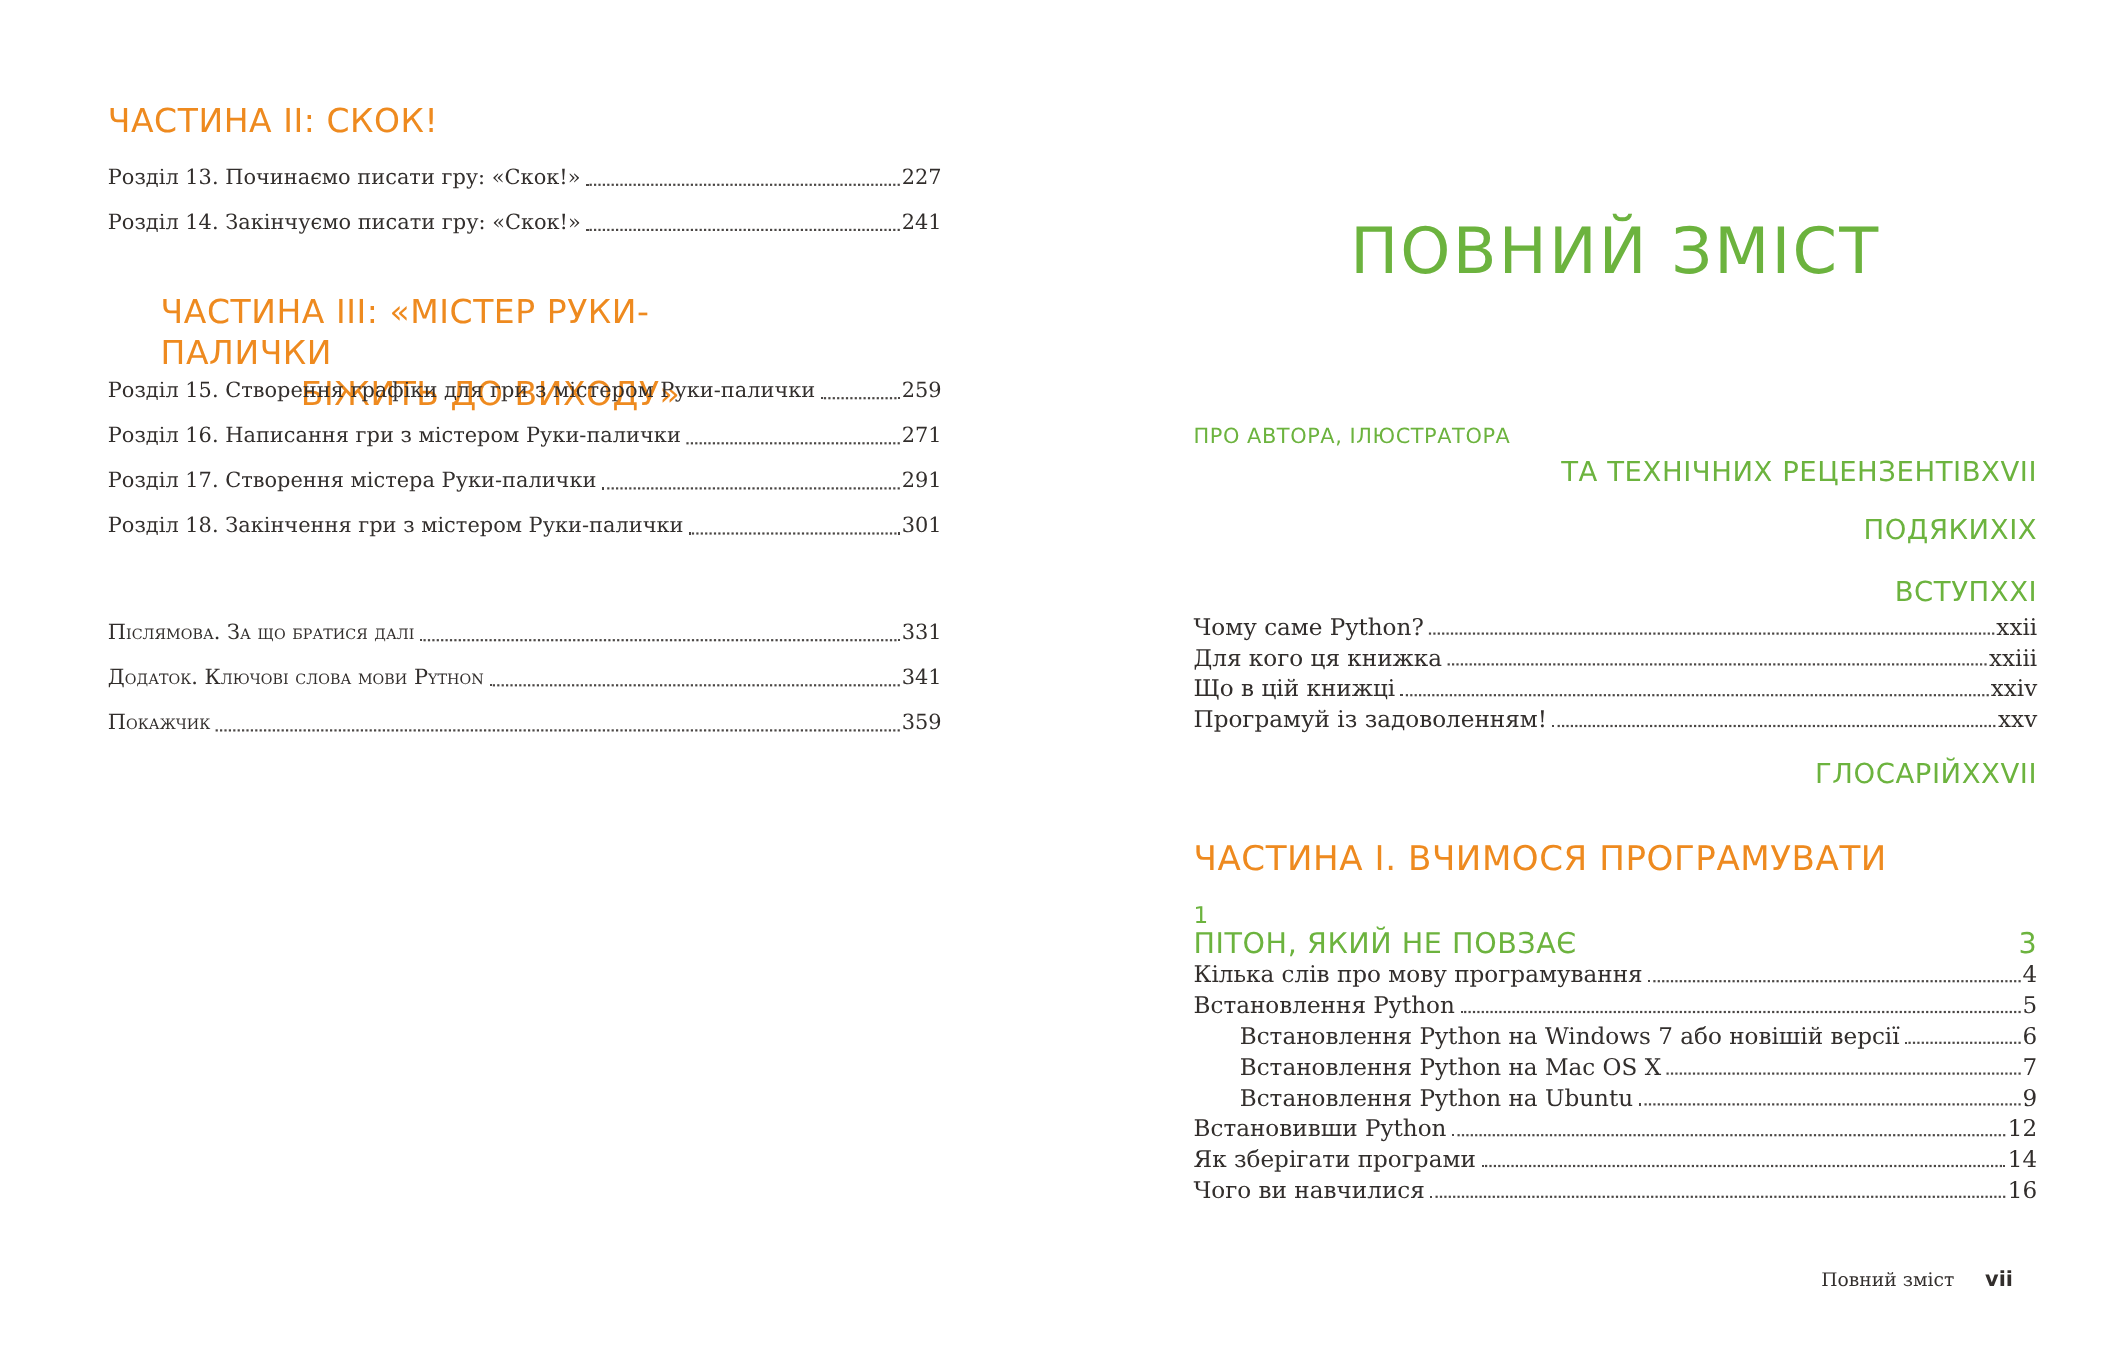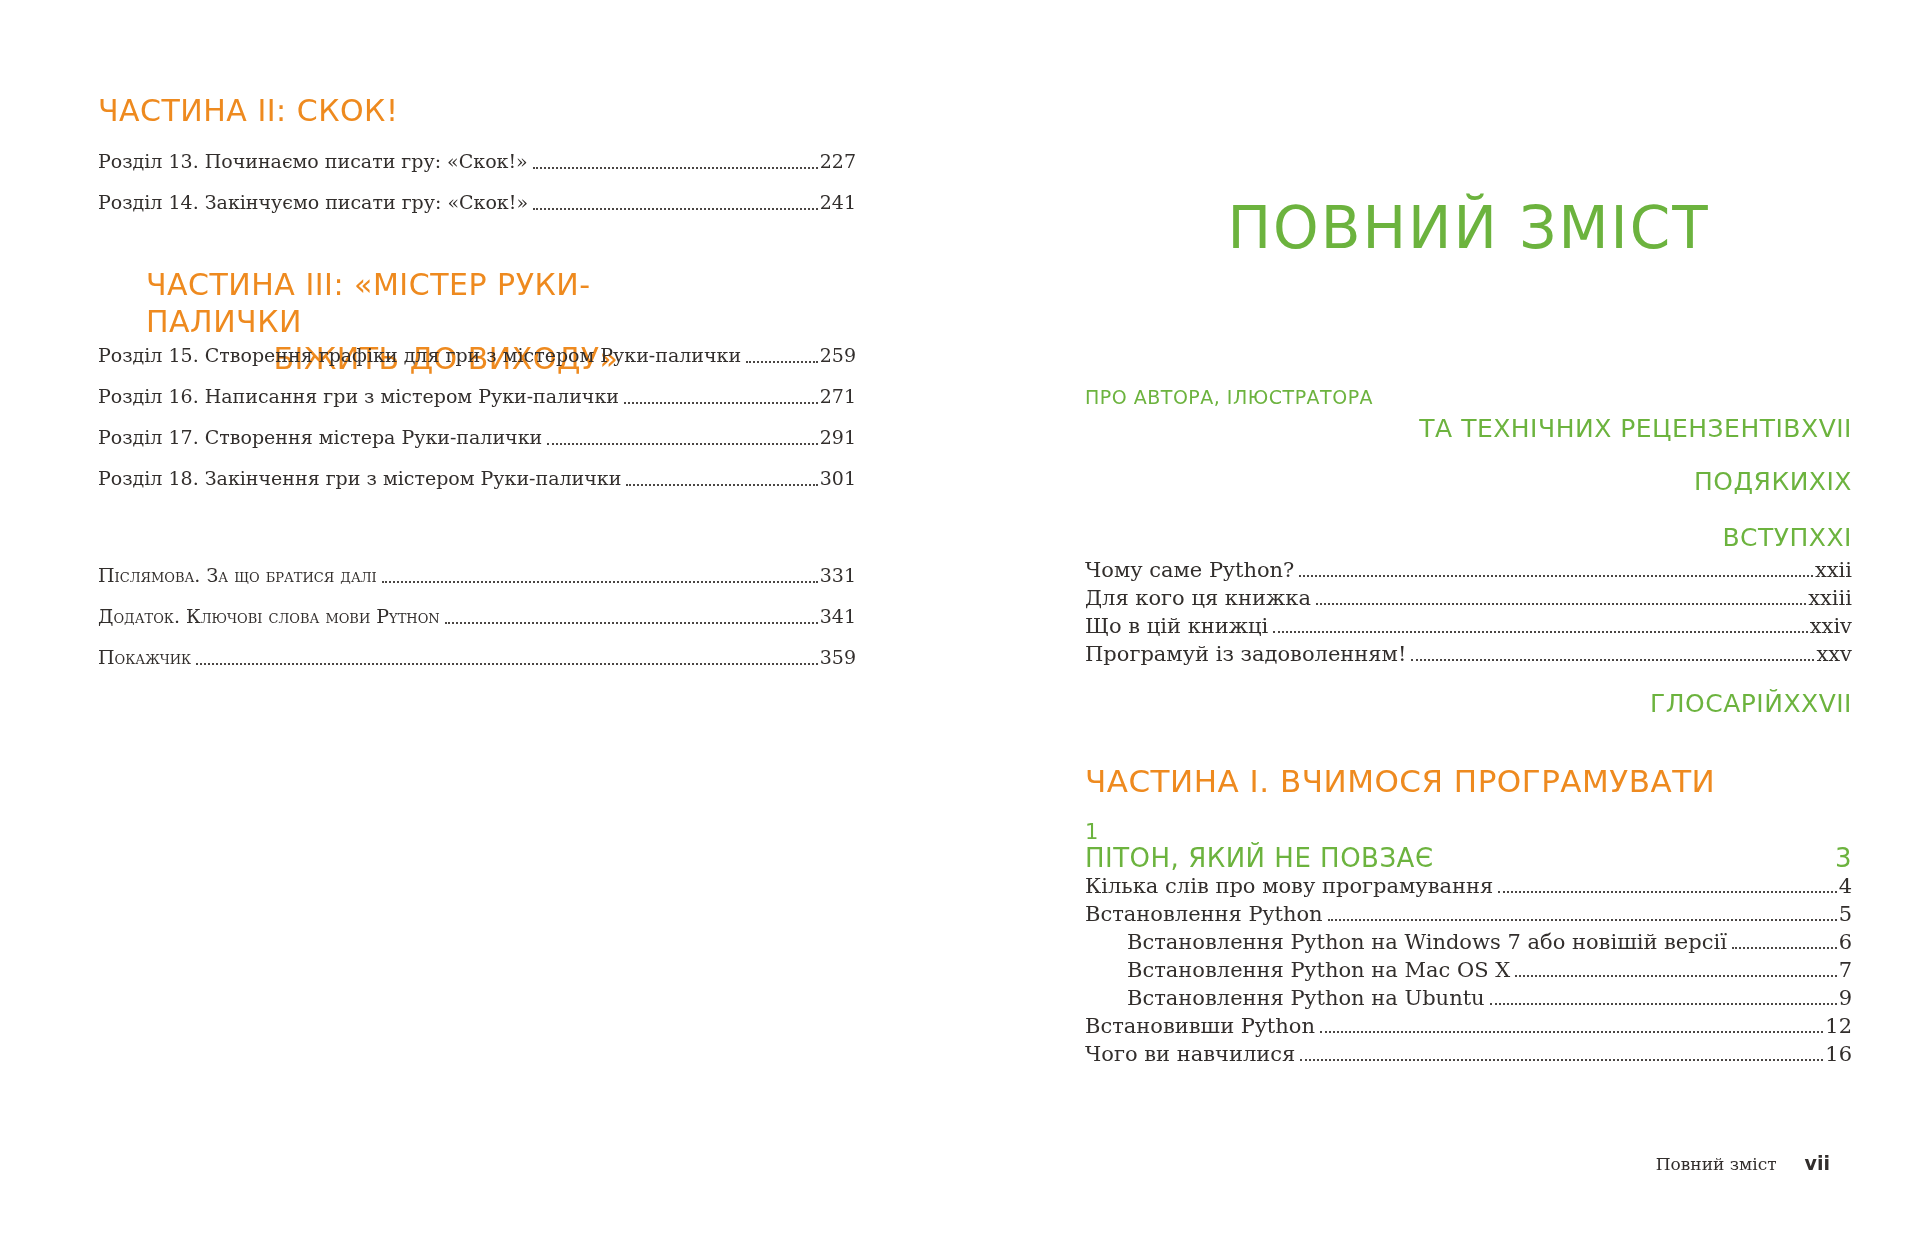--- a/index.html
+++ b/index.html
@@ -237,20 +237,25 @@
         <span class="dot-leader"></span>
         <span class="entry-page">9</span>
       </div>
 
       <div class="toc-entry">
         <span class="entry-title">Встановивши Python</span>
         <span class="dot-leader"></span>
         <span class="entry-page">12</span>
       </div>
 
+      <div class="toc-entry">
+        <span class="entry-title">Як зберігати програми</span>
+        <span class="dot-leader"></span>
+        <span class="entry-page">14</span>
+      </div>
 
       <div class="toc-entry">
         <span class="entry-title">Чого ви навчилися</span>
         <span class="dot-leader"></span>
         <span class="entry-page">16</span>
       </div>
     </div>
 
   <div class="abs footer" style="right:90px;top:1152px;">
     <span>Повний зміст</span>

